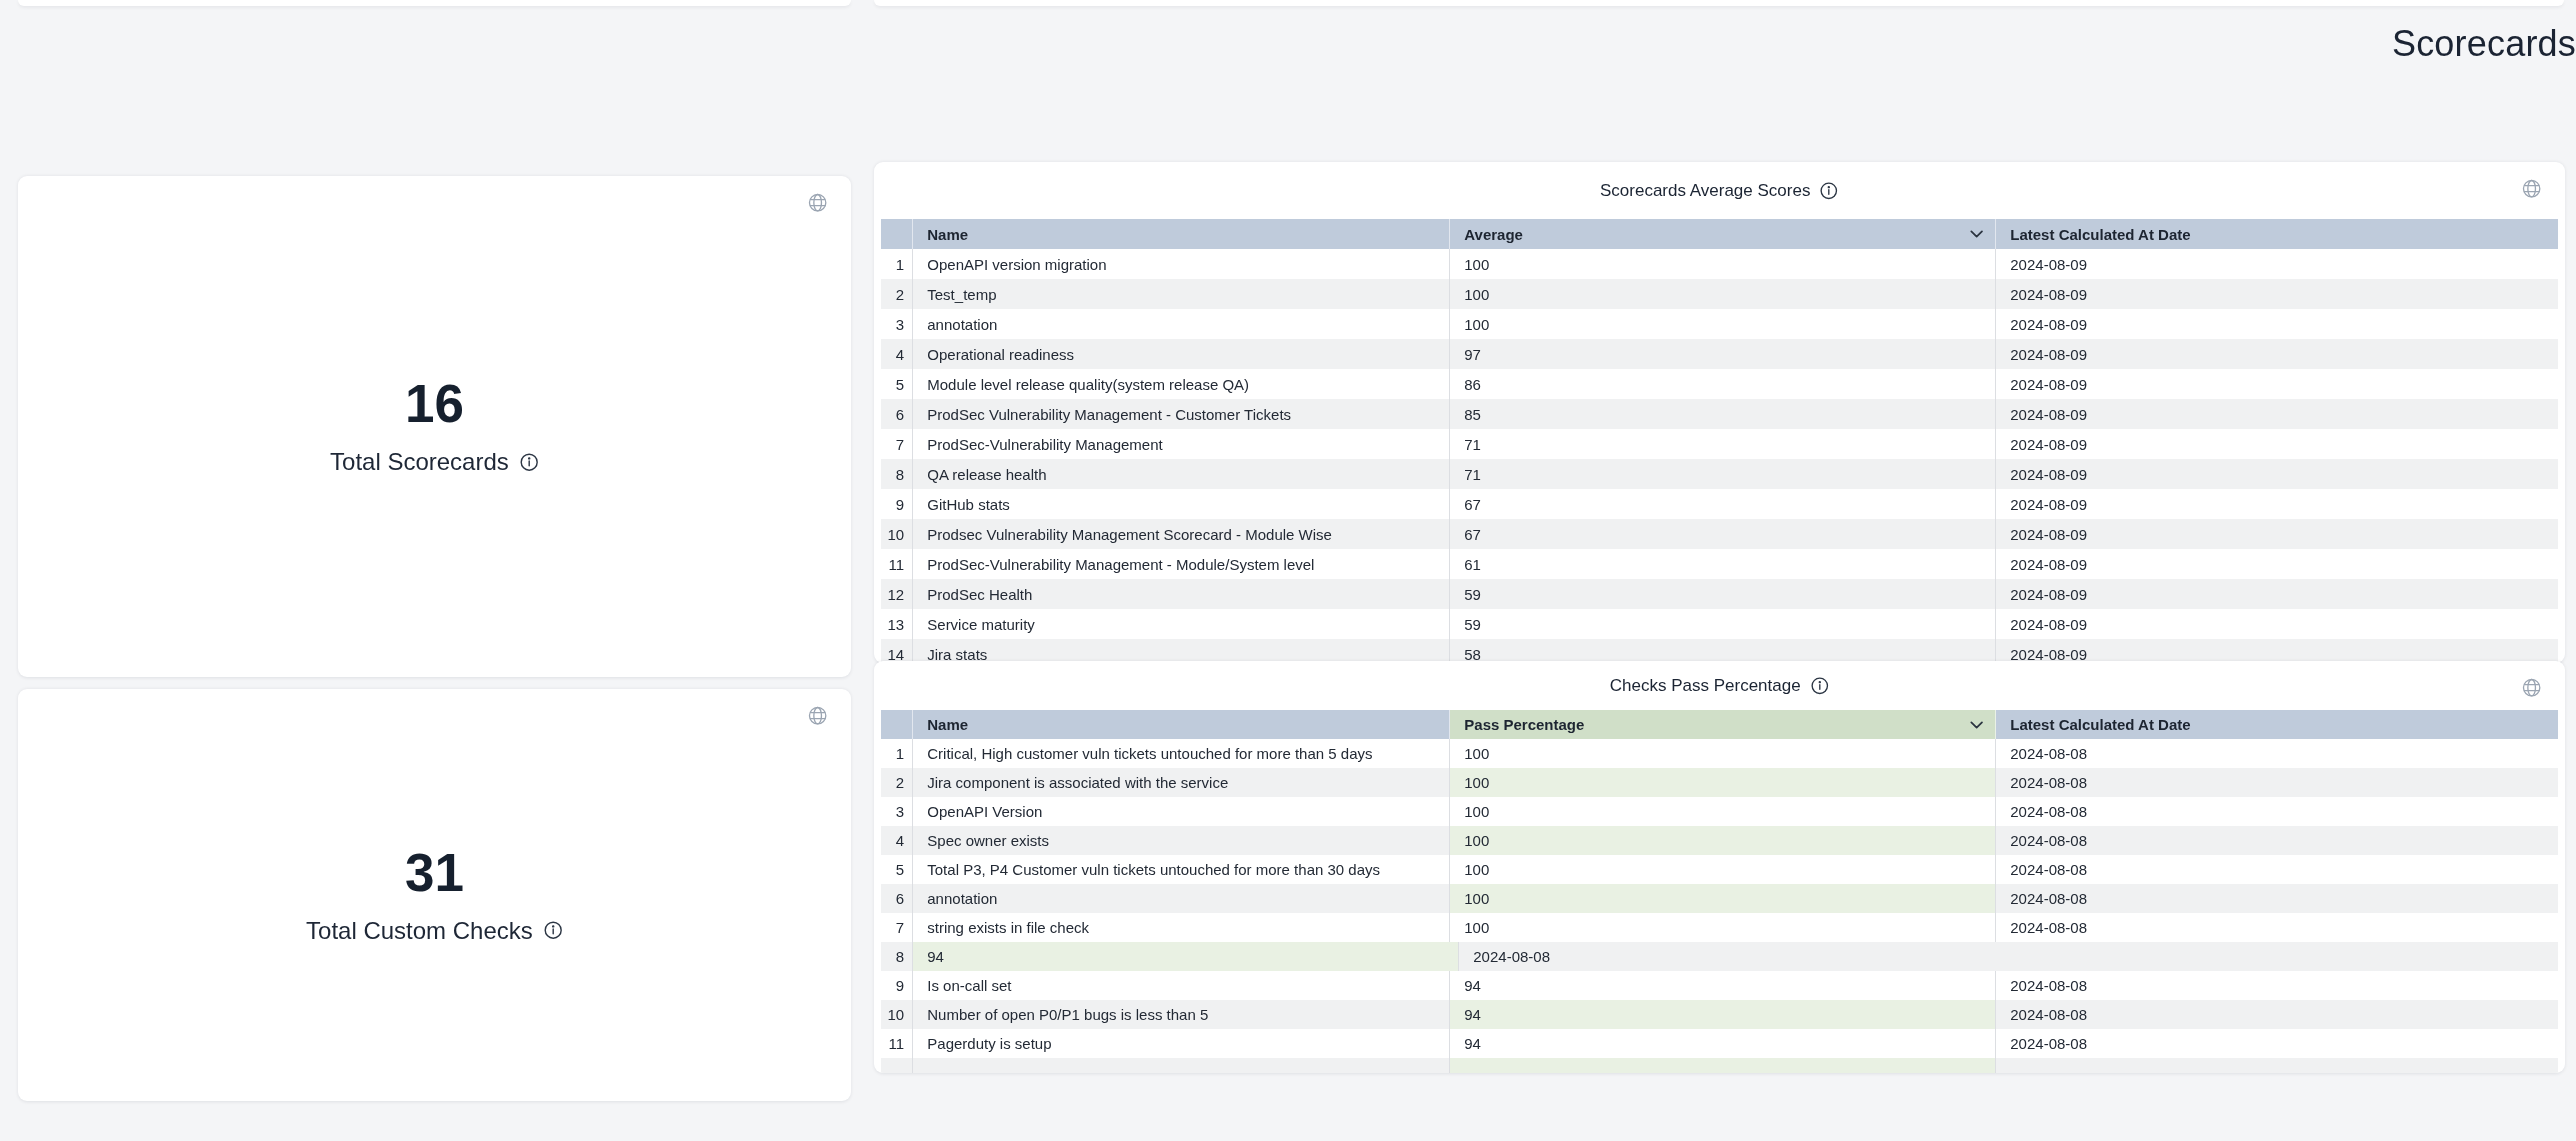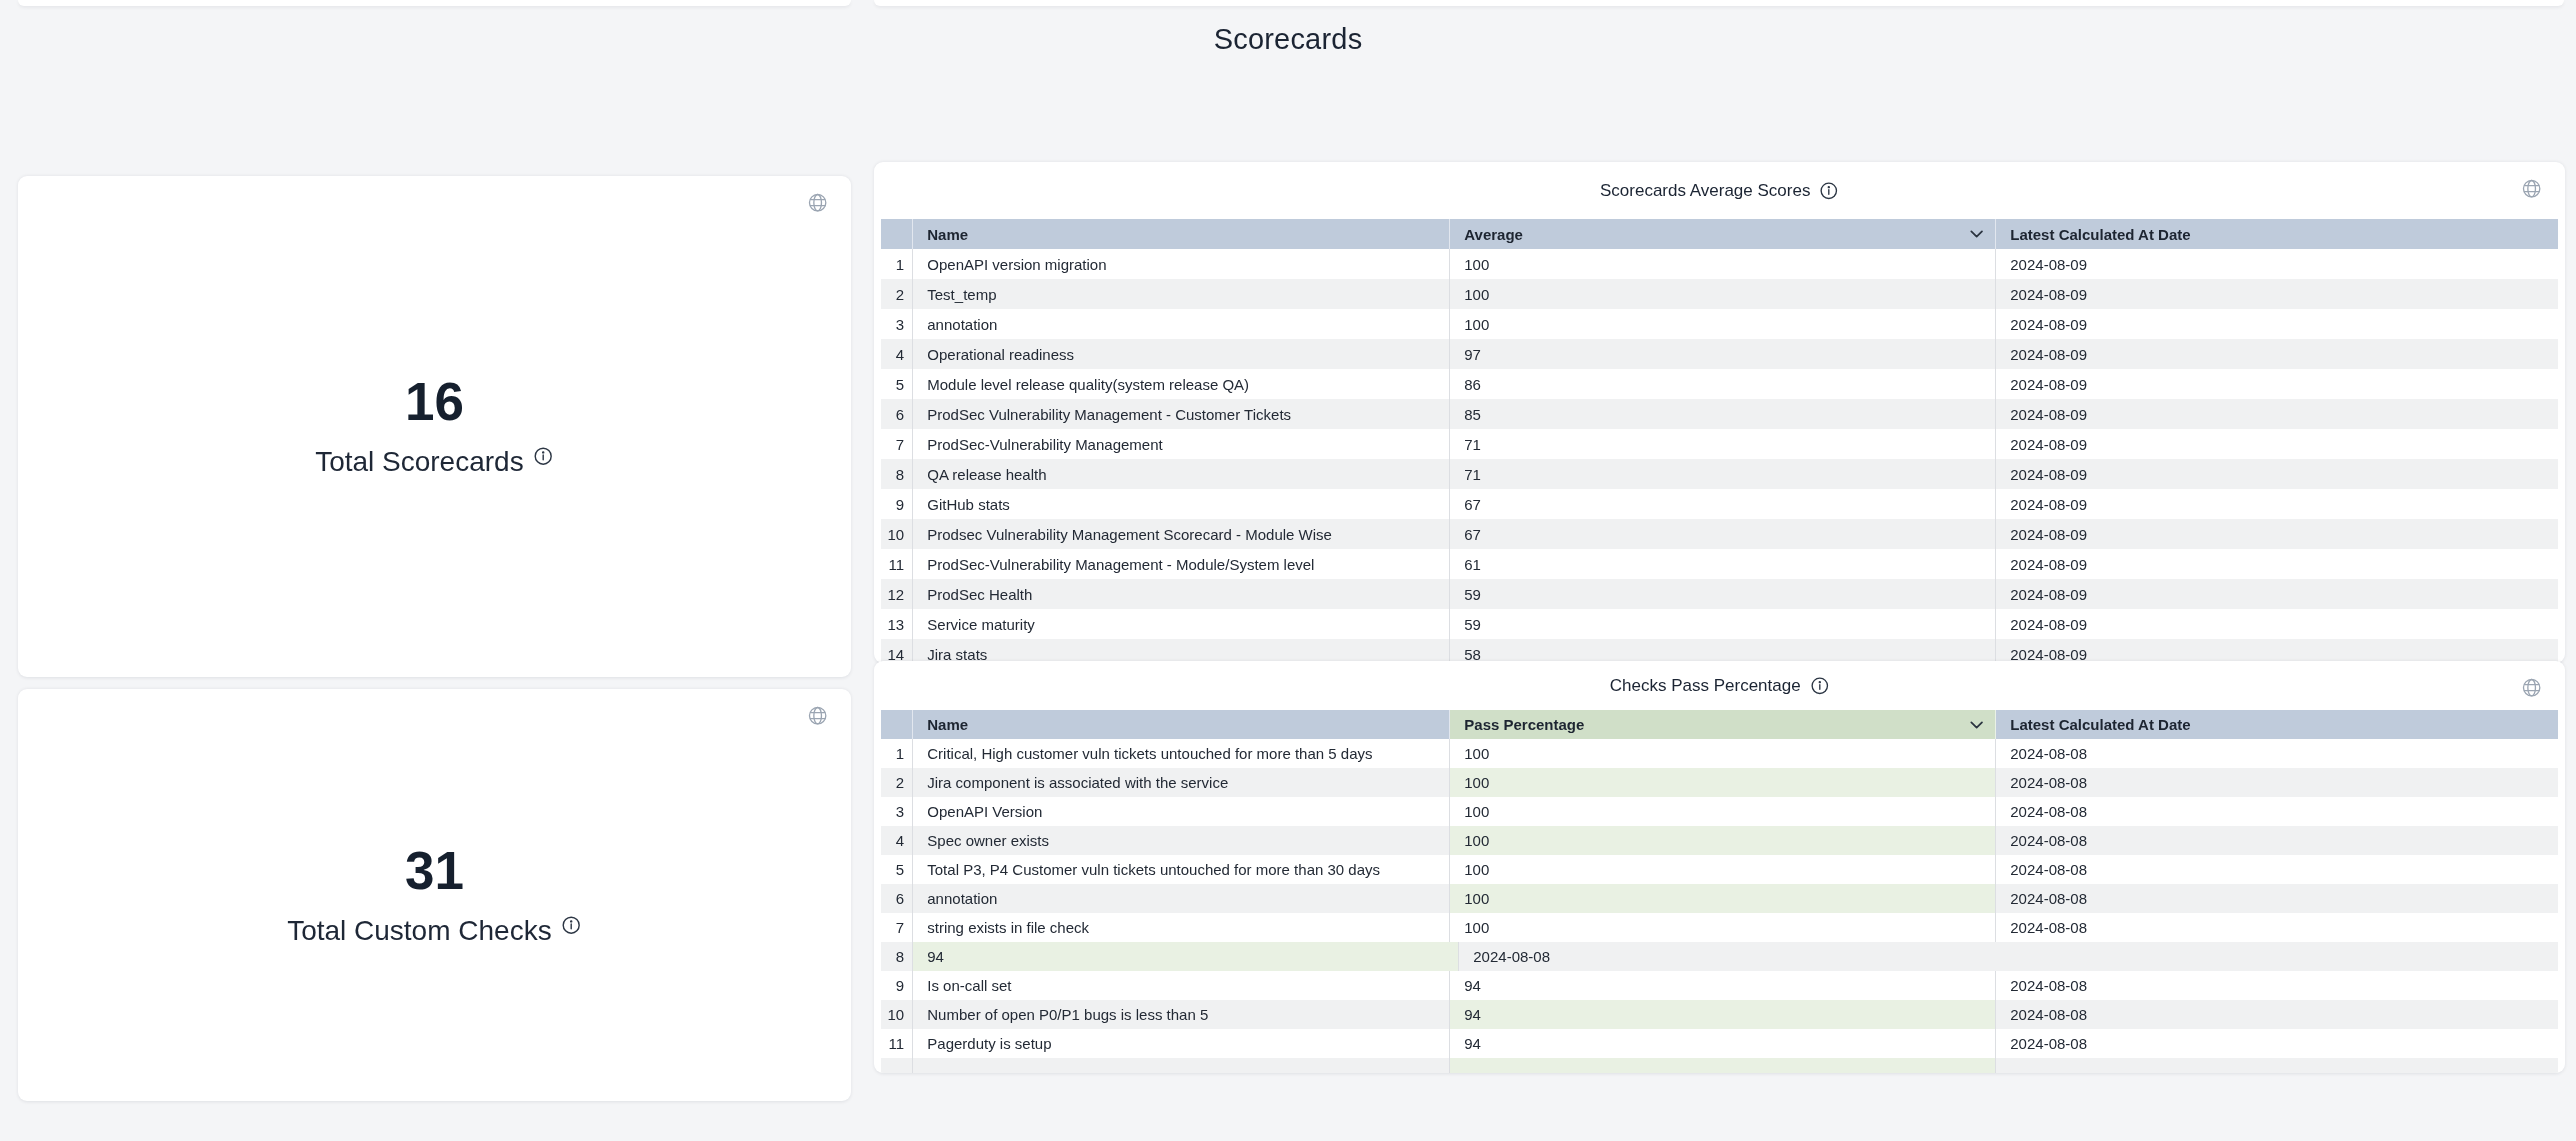--- a/index.html
+++ b/index.html
@@ -12,38 +12,38 @@
   .page{position:relative;width:2576px;height:1141px;overflow:hidden;background:#f4f5f7;}
 
   
   .top-strip{position:absolute;top:0;height:6.2px;background:#ffffff;
     border-radius:0 0 9px 9px;box-shadow:0 1.8px 3.6px rgba(16,24,40,.06);}
   .top-strip.left{left:18px;width:833px;}
   .top-strip.right{left:874px;width:1690px;}
 
   .page-title{
     position:absolute;top:23px;left:0;width:100%;
-    text-align:center;font-size:29px;font-weight:500;color:#1b2433;letter-spacing:0.2px;
+    text-align:right;font-size:36px;font-weight:500;color:#1b2433;letter-spacing:0.2px;
   }
 
   .card{
     position:absolute;background:#ffffff;border-radius:9px;
     box-shadow:0 0.9px 3.6px rgba(16,24,40,.09);overflow:hidden;
   }
   .card.stat1{left:18px;top:176px;width:833px;height:501px;}
   .card.stat2{left:18px;top:689px;width:833px;height:412px;}
   .card.table1{left:874px;top:162px;width:1691px;height:501px;}
   .card.table2{left:874px;top:661px;width:1691px;height:412px;}
 
   .globe{position:absolute;top:16px;right:23px;width:21.3px;height:21.3px;cursor:pointer;}
 
   
   .stat-body{height:100%;display:flex;flex-direction:column;align-items:center;justify-content:center;gap:18px;}
   .stat-value{font-size:53px;font-weight:600;color:#16202e;line-height:1;}
-  .stat-label{display:flex;align-items:flex-start;gap:9.8px;font-size:28px;font-weight:500;color:#1e2736;}
+  .stat-label{display:flex;align-items:center;gap:9.8px;font-size:24px;font-weight:500;color:#1e2736;}
 
   
   .card-head{display:flex;align-items:center;justify-content:center;gap:9px;}
   .table1 .card-head{height:57px;}
   .table2 .card-head{height:49px;}
   .card-title{font-size:17px;font-weight:500;color:#1b2433;}
 
   .tbl{margin:0 7.1px;}
   .thead{display:flex;background:#bfcbdb;}
   .table1 .thead{height:30px;}

